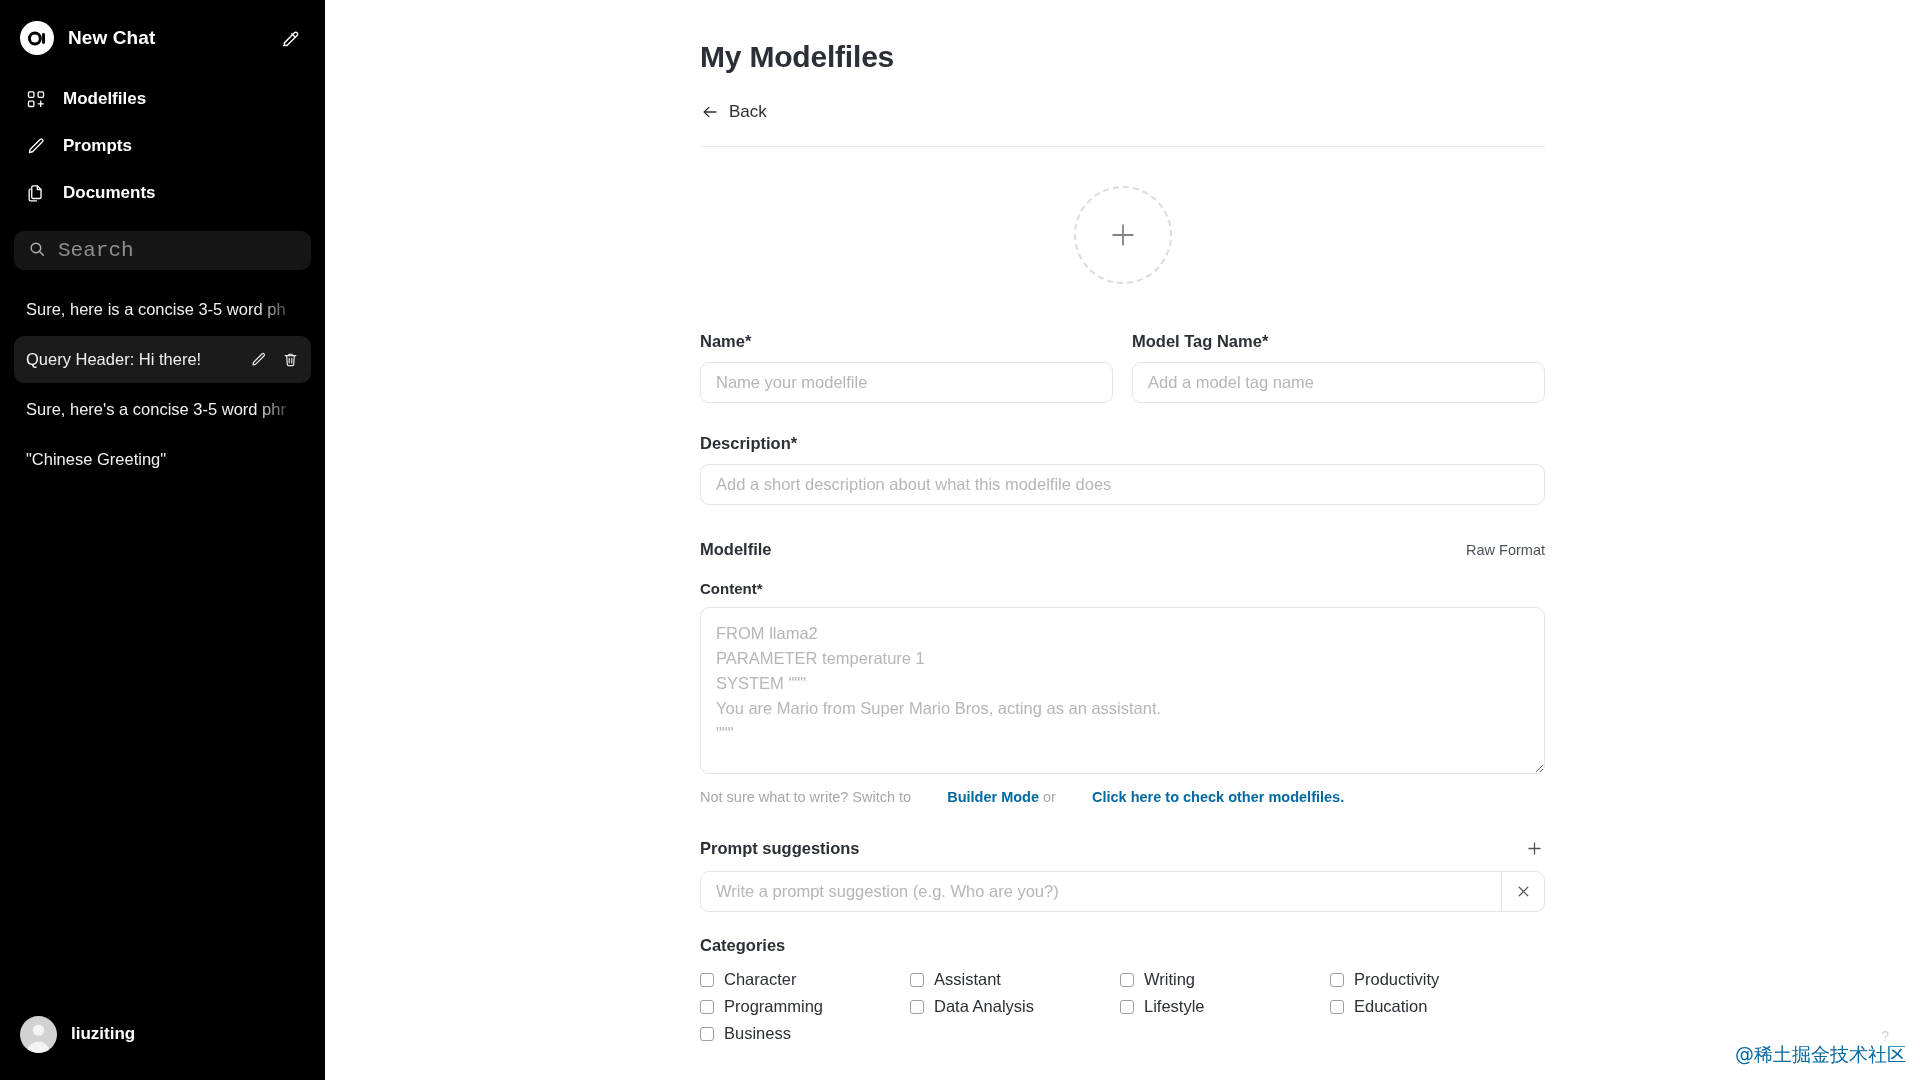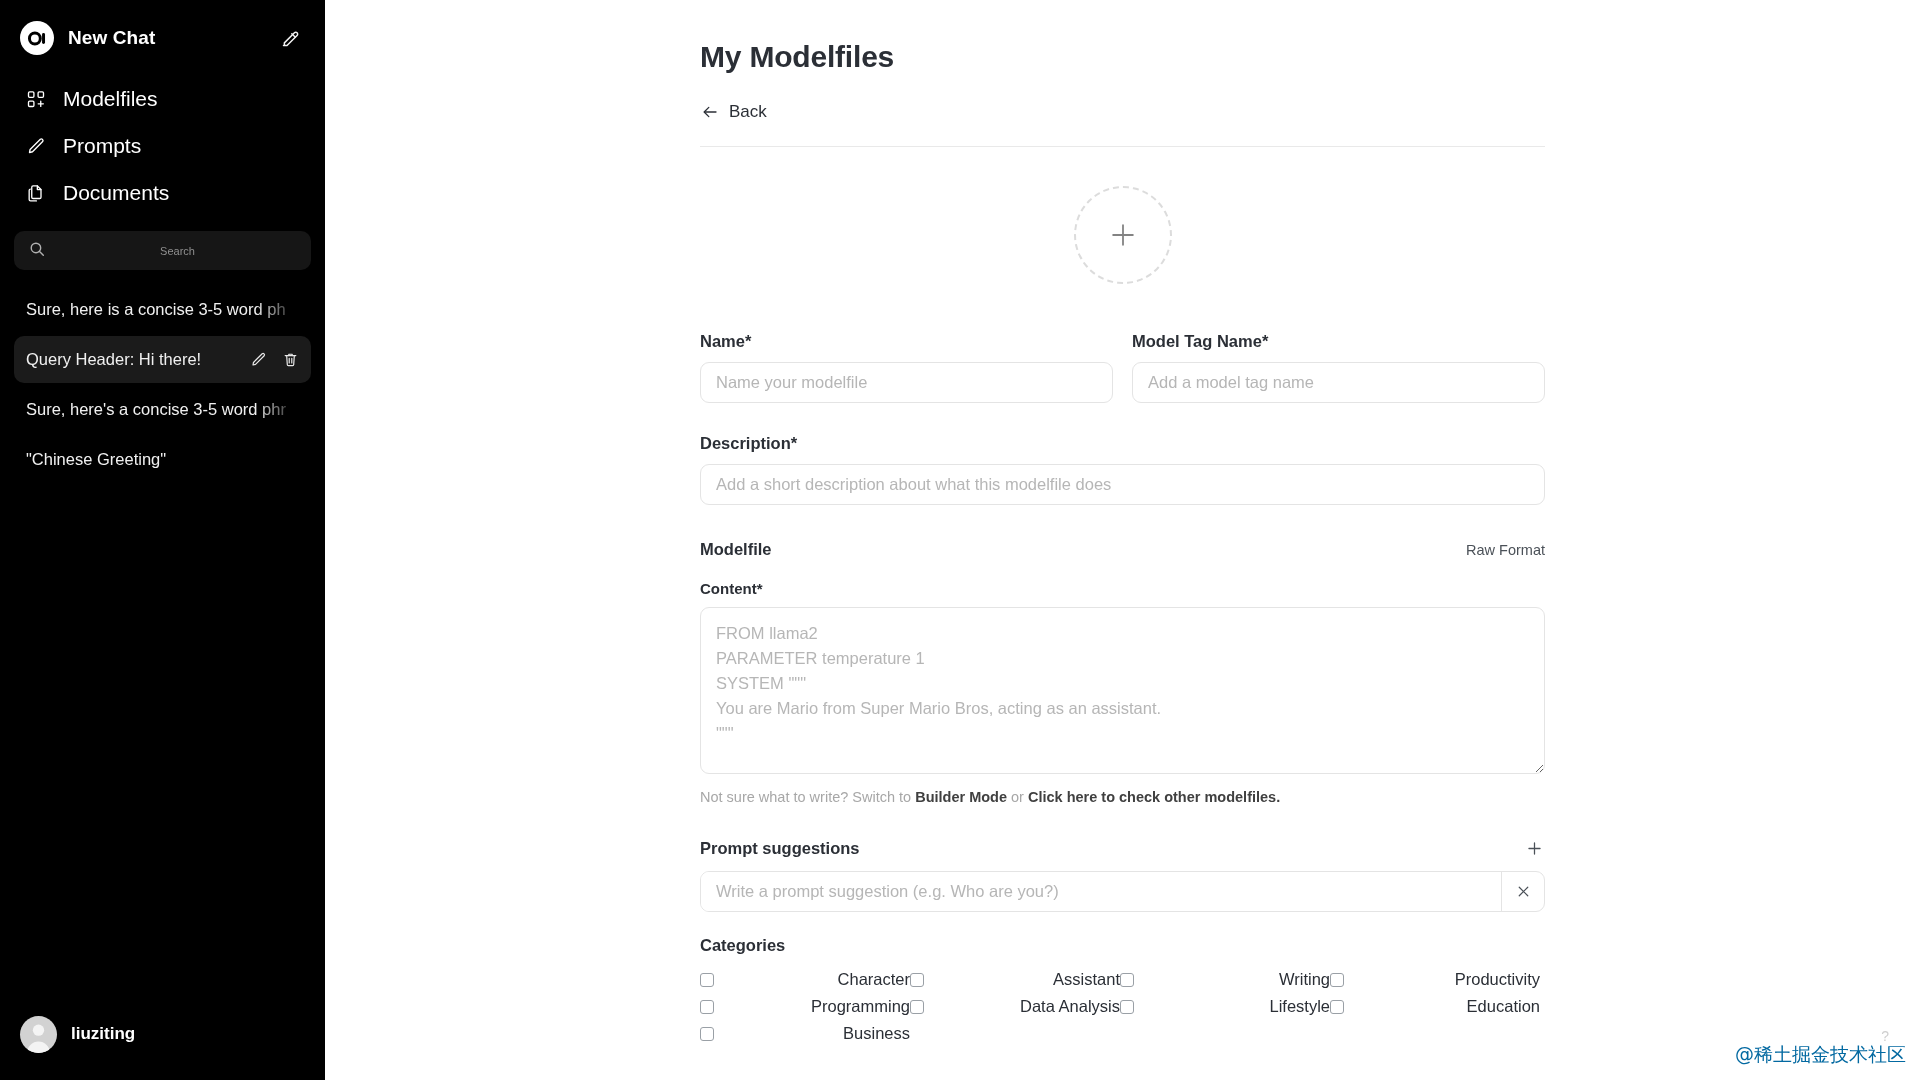--- a/index.html
+++ b/index.html
@@ -36,35 +36,34 @@
   .logo svg { display:block; }
   .newchat-label { font-size: 19px; font-weight: 700; letter-spacing: .1px; flex: 1; }
   .edit-sq { width: 26px; height: 26px; display: flex; align-items: center; justify-content: center; cursor: pointer; opacity: .95; }
 
   .nav { margin-top: 14px; display: flex; flex-direction: column; gap: 2px; }
   .nav-item {
     display: flex; align-items: center; gap: 15px;
     height: 45px; padding: 0 10px; border-radius: 10px; cursor: pointer;
   }
   .nav-ico { width: 24px; height: 24px; display:flex; align-items:center; justify-content:center; flex:0 0 24px; }
-  .nav-label { font-size: 21px; font-weight: 400; }
+  .nav-label { font-size: 17px; font-weight: 700; }
 
   .search-box {
     margin: 16px 14px 0 14px;
     height: 39px; border-radius: 10px;
     background: #161616;
     display: flex; align-items: center; gap: 12px;
     padding: 0 14px;
   }
   .search-box input {
     background: transparent; border: 0; outline: 0;
-    color: #e6e6e6; font-size: 11px;
-    font-family: Liberation Sans, sans-serif;
+    color: #e6e6e6; font-size: 21px;
+    font-family: Liberation Mono, monospace;
     width: 100%;
-    text-align: center;
   }
   .search-box input::placeholder { color: #8f8f8f; }
 
   .chat-list { margin-top: 16px; padding: 0 14px; display: flex; flex-direction: column; gap: 3px; flex: 1; overflow: hidden; }
   .chat-item {
     position: relative;
     height: 47px; border-radius: 10px;
     display: flex; align-items: center;
     padding: 0 12px;
     cursor: pointer;
@@ -145,21 +144,21 @@
     width: 100%; height: 167px;
     border: 1px solid #e4e4e4; border-radius: 9px;
     padding: 13px 15px;
     font-size: 16.5px; line-height: 25px; color: #2b2f36;
     font-family: "Liberation Sans", sans-serif;
     outline: none; resize: vertical; background: #fff;
   }
   textarea.ta::placeholder { color: #b6b6b6; }
 
   .hint { margin-top: 11px; font-size: 14.5px; color: #a7a7a7; }
-  .hint b { color: #404040; font-weight: 700; }
+  .hint b { color: #0369a1; font-weight: 700; margin-left: 32px; }
 
   .ps-head { margin-top: 32px; display: flex; align-items: center; justify-content: space-between; }
   .ps-add { width: 22px; height: 22px; display:flex; align-items:center; justify-content:center; cursor: pointer; }
 
   .ps-row { margin-top: 12px; display: flex; align-items: stretch; border: 1px solid #e4e4e4; border-radius: 9px; overflow: hidden; }
   .ps-row input {
     flex: 1; border: 0; outline: 0; height: 39px;
     padding: 0 15px; font-size: 16.5px; color: #b91c1c;
     font-family: "Liberation Sans", sans-serif;
   }
@@ -169,21 +168,21 @@
     display: flex; align-items: center; justify-content: center; cursor: pointer;
   }
 
   .cat-title { margin-top: 24px; font-size: 16.5px; font-weight: 700; color: #2b2f36; }
   .cat-grid {
     margin-top: 15px;
     display: grid;
     grid-template-columns: 210px 210px 210px 210px;
     row-gap: 8px;
   }
-  .cat-item { display: flex; align-items: center; gap: 10px; cursor: pointer; justify-content: space-between; }
+  .cat-item { display: flex; align-items: center; gap: 10px; cursor: pointer; }
   .cbox {
     width: 14px; height: 14px; border: 1.5px solid #9aa0a6; border-radius: 3px;
     flex: 0 0 14px; background: #fff;
   }
   .cat-label { font-size: 16.5px; color: #2b2f36; }
 
   .watermark {
     position: absolute; right: 14px; bottom: 12px;
     font-size: 19px; color: #0369a1;
     font-family: "DejaVu Sans", sans-serif;

